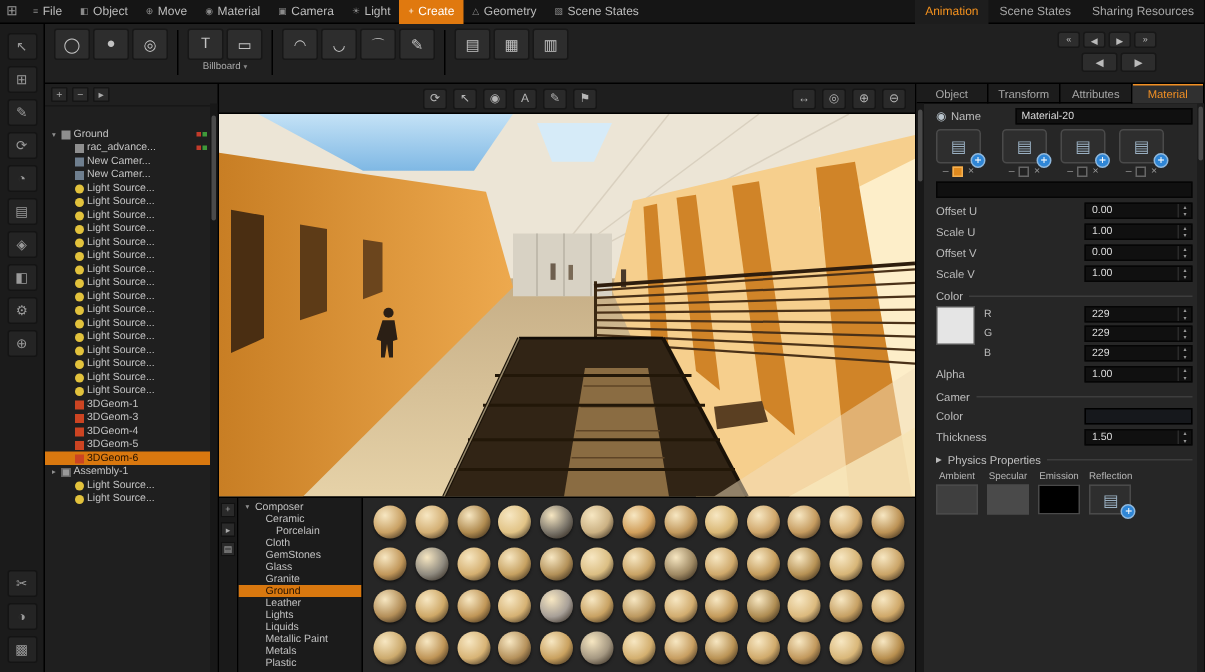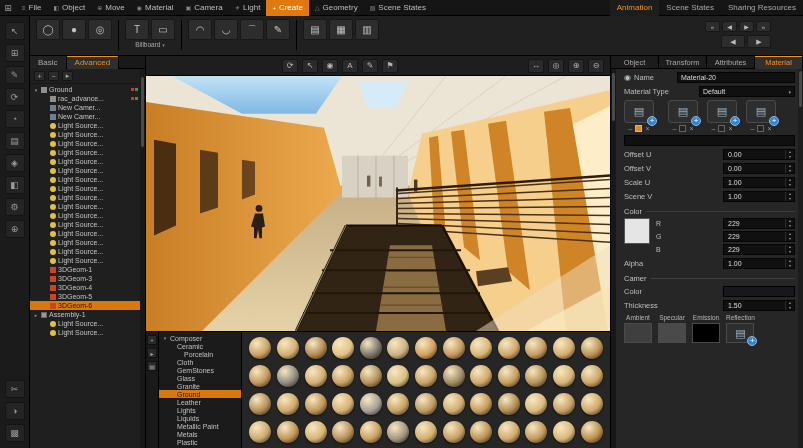--- a/index.html
+++ b/index.html
@@ -240,24 +240,20 @@
       <div class="ls-icon">◧</div>
       <div class="ls-icon">⚙</div>
       <div class="ls-icon">⊕</div>
       <div class="ls-spacer"></div>
       <div class="ls-icon">✂</div>
       <div class="ls-icon">◑</div>
       <div class="ls-icon">▩</div>
     </div>
 
   <div id="leftpanel">
-    <div id="lp-tabs">
-        <div class="lp-tab">Basic</div>
-        <div class="lp-tab active">Advanced</div>
-      </div>
     <div id="lp-tools">
         <div class="lp-tool">+</div>
         <div class="lp-tool">−</div>
         <div class="lp-tool">▸</div>
       </div>
     <div id="scene-tree">
         <div class="tree-row" style="padding-left: 3px;">
           <span class="twisty">▾</span>
           <span class="ticon ic-cube"></span>
           <span class="tlabel">Ground</span>
@@ -655,27 +651,20 @@
       <div class="vthumb" style="top:4px;height:48px;"></div>
     </div>
     <div id="rp-content">
 
       <div class="rp-row">
         <span class="rp-icon">◉</span>
         <span class="rp-label">Name</span>
         <input class="rp-input" value="Material-20" style="">
       </div>
 
-      <div class="rp-row">
-        <span class="rp-label">Material Type</span>
-        <div class="rp-select">
-          <span>Default</span>
-          <span class="caret">▾</span>
-        </div>
-      </div>
 
       <div id="slots-row">
           <div class="slot-wrap">
             <div class="slot-box">
               <span class="slot-doc">▤</span>
               <span class="slot-plus">+</span>
             </div>
             <div class="slot-controls">
               <span class="sc">–</span>
               <span class="sc-check on"></span>
@@ -726,41 +715,41 @@
             <span class="rp-label">Offset U</span>
             <div class="spinner">
               <span class="spin-val">0.00</span>
               <span class="spin-arrows">
                 <i>▴</i>
                 <i>▾</i>
               </span>
             </div>
           </div>
           <div class="rp-row">
+            <span class="rp-label">Scale U</span>
+            <div class="spinner">
+              <span class="spin-val">1.00</span>
+              <span class="spin-arrows">
+                <i>▴</i>
+                <i>▾</i>
+              </span>
+            </div>
+          </div>
+          <div class="rp-row">
             <span class="rp-label">Offset V</span>
             <div class="spinner">
               <span class="spin-val">0.00</span>
               <span class="spin-arrows">
                 <i>▴</i>
                 <i>▾</i>
               </span>
             </div>
           </div>
           <div class="rp-row">
-            <span class="rp-label">Scale U</span>
-            <div class="spinner">
-              <span class="spin-val">1.00</span>
-              <span class="spin-arrows">
-                <i>▴</i>
-                <i>▾</i>
-              </span>
-            </div>
-          </div>
-          <div class="rp-row">
-            <span class="rp-label">Scene V</span>
+            <span class="rp-label">Scale V</span>
             <div class="spinner">
               <span class="spin-val">1.00</span>
               <span class="spin-arrows">
                 <i>▴</i>
                 <i>▾</i>
               </span>
             </div>
           </div>
         </div>
 
@@ -830,20 +819,25 @@
             <div class="spinner">
               <span class="spin-val">1.50</span>
               <span class="spin-arrows">
                 <i>▴</i>
                 <i>▾</i>
               </span>
             </div>
           </span>
       </div>
 
+      <div class="sect phys">
+        <span class="parrow">▶</span>
+        <span>Physics Properties</span>
+          <i class="line"></i>
+      </div>
 
       <div id="prop-row">
           <div class="prop-col">
             <div class="prop-label">Ambient</div>
             <div class="prop-swatch" style="background: rgb(63, 63, 63);"></div>
           </div>
           <div class="prop-col">
             <div class="prop-label">Specular</div>
             <div class="prop-swatch" style="background: rgb(74, 74, 74);"></div>
           </div>

